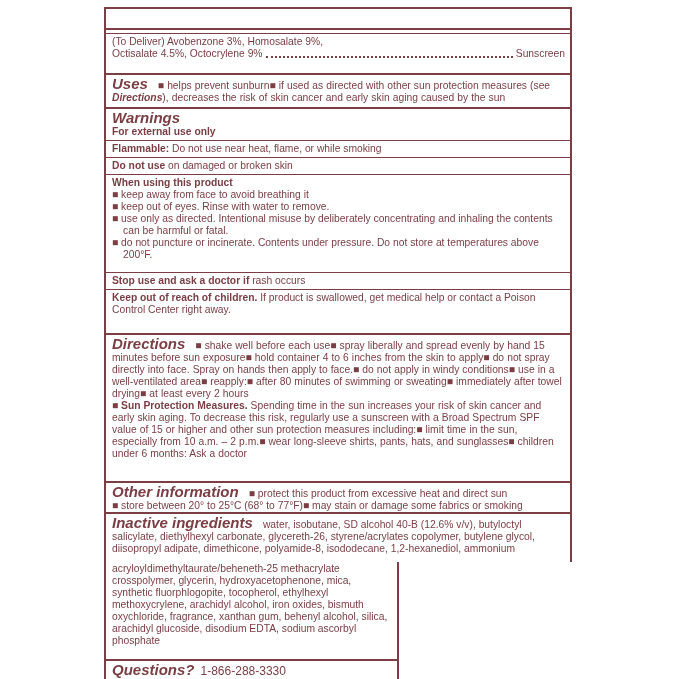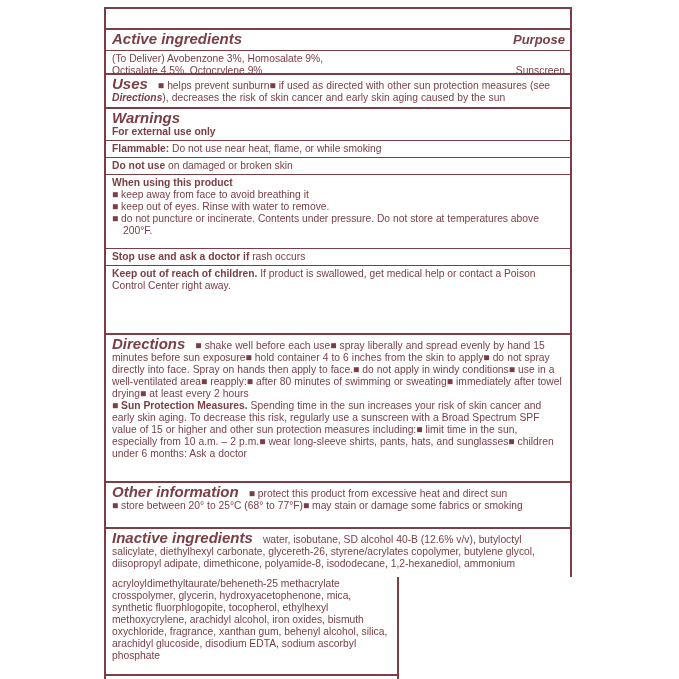--- a/index.html
+++ b/index.html
@@ -9,21 +9,21 @@
          font-size:10.3px;line-height:12px;letter-spacing:0;}
   .sec{box-sizing:border-box;width:468px;border:2px solid #7a3e44;background:#fff;
        padding:1px 5px 2px 6px;position:relative;margin-top:-2px;overflow:hidden;}
   .sec:first-child{margin-top:0;}
   .narrow{width:295px;}
   .sec-title{height:23px;padding-top:2px;}
   .sec-active{height:47px;}
   .sec-uses{height:36px;}
   .sec-warnings{height:228px;}
   .sec-directions{height:150px;}
-  .sec-other{height:48px;}
+  .sec-other{height:33px;}
   .sec-inactive-top{height:50px;border-bottom:none;}
   .sec-inactive-bottom{height:97px;border-top:none;border-bottom:none;margin-top:0;}
   .sec-questions{height:22px;margin-top:0;}
   .h1{font-style:italic;font-weight:bold;font-size:18px;line-height:17px;margin-top:36px;}
   .h2{font-style:italic;font-weight:bold;font-size:15px;line-height:16px;}
   .h3{font-style:italic;font-weight:bold;font-size:13px;line-height:16px;}
   .inl{display:inline;margin-right:10px;}
   .bold,b{font-weight:bold;}
   .bi{font-weight:bold;font-style:italic;}
   .rule{border-top:1.3px solid #7a3e44;margin:2px -5px 2px -6px;height:0;}
@@ -39,24 +39,20 @@
 </head>
 <body>
 
 <div class="label">
 
   <section class="sec sec-title">
     <div class="h1">Drug Facts</div>
   </section>
 
   <section class="sec sec-active">
-    <div class="ai-row">
-      <span class="h2">Active ingredients</span>
-      <span class="h3">Purpose</span>
-    </div>
     <div class="rule"></div>
     <div>(To Deliver) Avobenzone 3%, Homosalate 9%,</div>
     <div class="leader-row">
       <span>Octisalate 4.5%, Octocrylene 9%</span>
       <span class="dots"></span>
       <span>Sunscreen</span>
     </div>
   </section>
 
   <section class="sec sec-uses flow">
@@ -68,20 +64,21 @@
     <div class="bold">For external use only</div>
     <div class="rule"></div>
     <div><b>Flammable:</b><span> Do not use near heat, flame, or while smoking</span></div>
     <div class="rule"></div>
     <div><b>Do not use</b><span> on damaged or broken skin</span></div>
     <div class="rule"></div>
     <div class="bold">When using this product</div>
     <div>
       <div class="bitem">■ keep away from face to avoid breathing it</div>
       <div class="bitem">■ keep out of eyes.  Rinse with water to remove.</div>
+      <div class="bitem">■ use only as directed. Intentional misuse by deliberately concentrating and inhaling the contents can be harmful or fatal.</div>
       <div class="bitem">■ do not puncture or incinerate. Contents under pressure. Do not store at temperatures above 200°F.</div>
     </div>
     <div class="rule sp"></div>
     <div><b>Stop use and ask a doctor if</b><span> rash occurs</span></div>
     <div class="rule"></div>
     <div><b>Keep out of reach of children.</b><span> If product is swallowed, get medical help or contact a Poison Control Center right away.</span></div>
   </section>
 
   <section class="sec sec-directions">
     <div class="flow">

